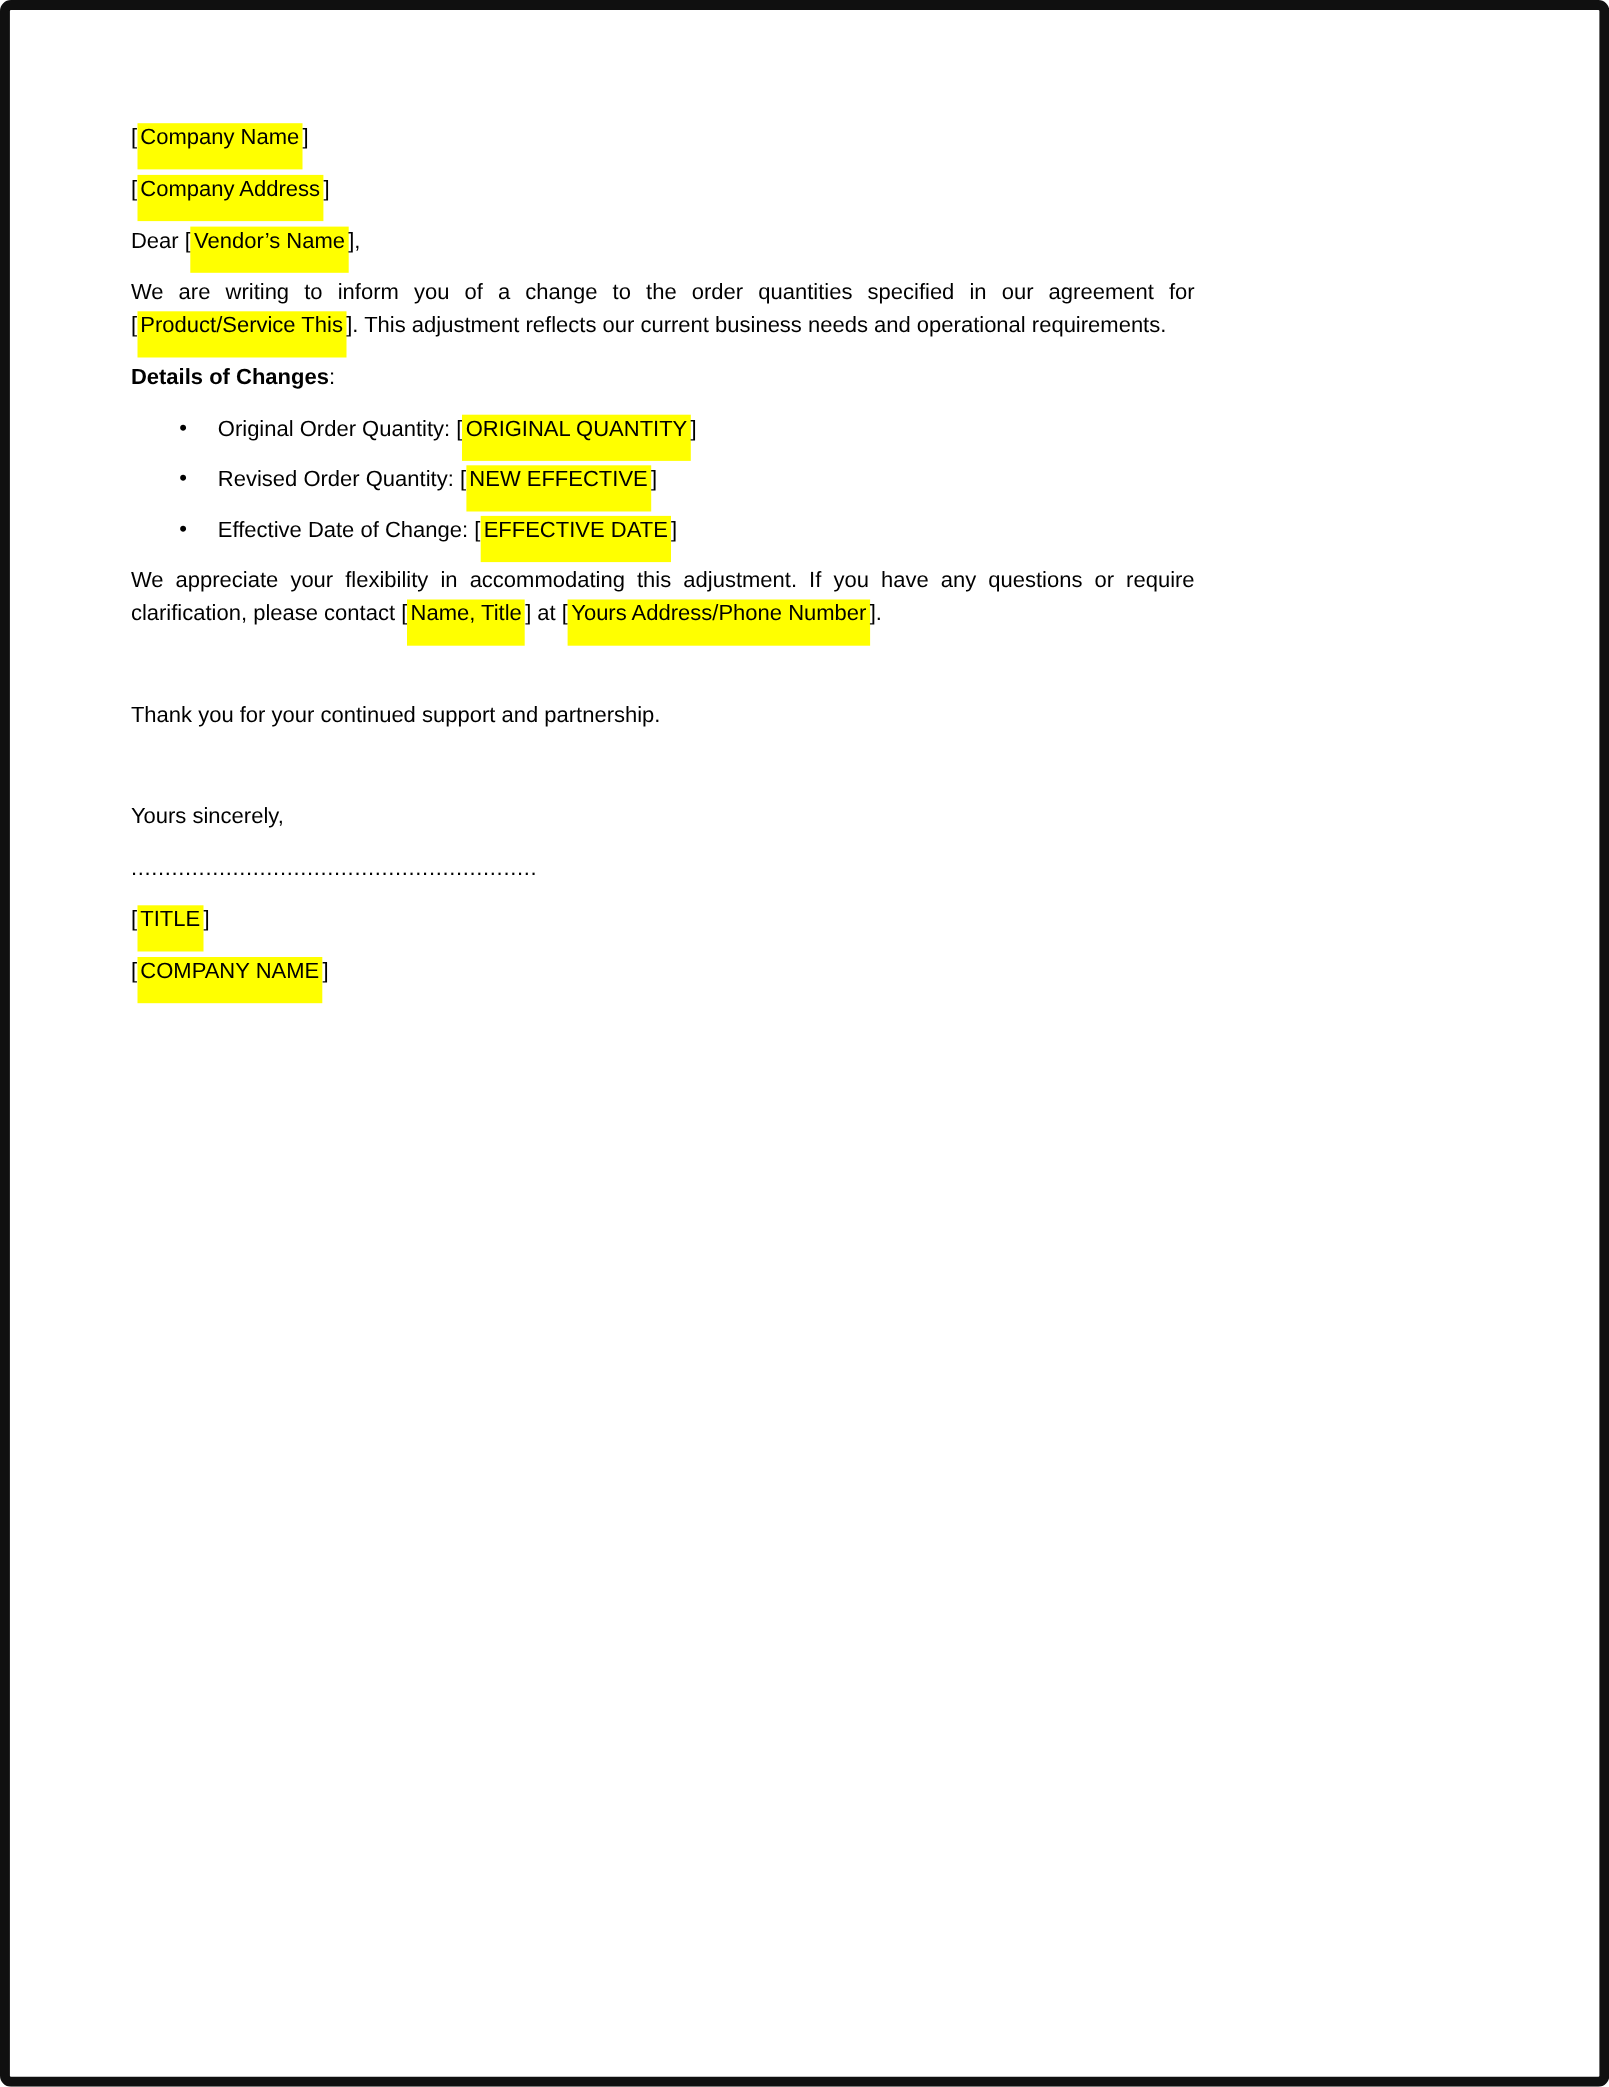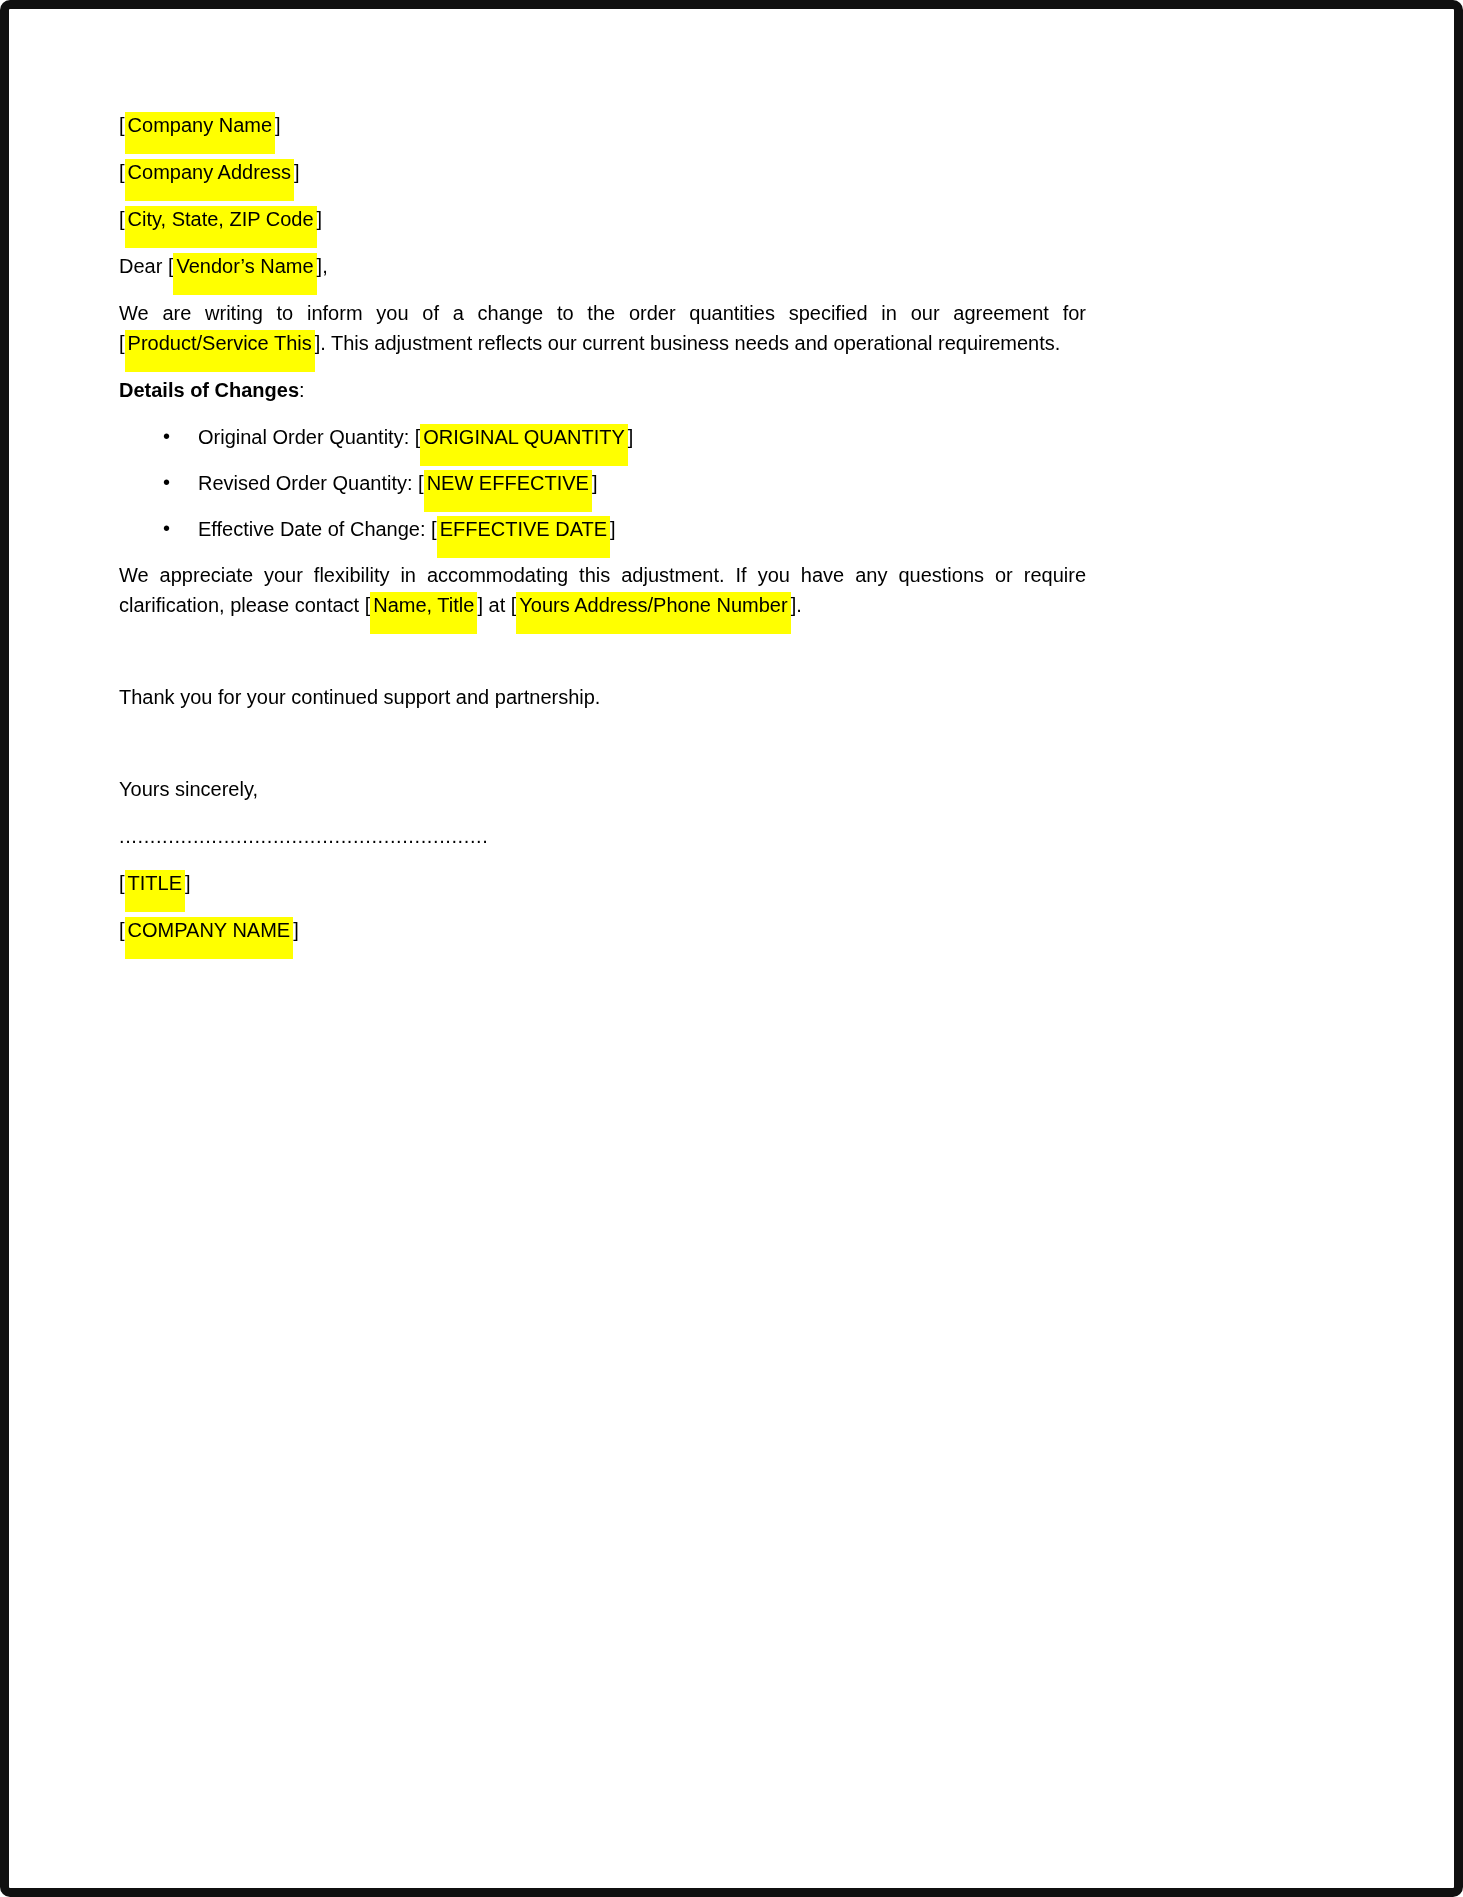--- a/index.html
+++ b/index.html
@@ -41,21 +41,20 @@
 </head>
 <body>
 
 <div class="page">
   <div class="content">
 
     <p><span>[</span><span class="hl">Company Name</span><span>]</span></p>
 
     <p><span>[</span><span class="hl">Company Address</span><span>]</span></p>
 
-    <p><span>[</span><span class="hl">City, State, ZIP Code</span><span>]</span></p>
 
 
     <p><span>Dear [</span><span class="hl">Vendor’s Name</span><span>],</span></p>
 
     <p class="just"><span>We are writing to inform you of a change to the order quantities specified in our agreement for [</span><span class="hl">Product/Service This</span><span>]. This adjustment reflects our current business needs and operational requirements.</span></p>
 
     <p><span class="bold">Details of Changes</span><span>:</span></p>
 
     <div>
       <p class="bullet"><span class="dot">•</span><span>Original Order Quantity: [</span><span class="hl">ORIGINAL QUANTITY</span><span>]</span></p>

